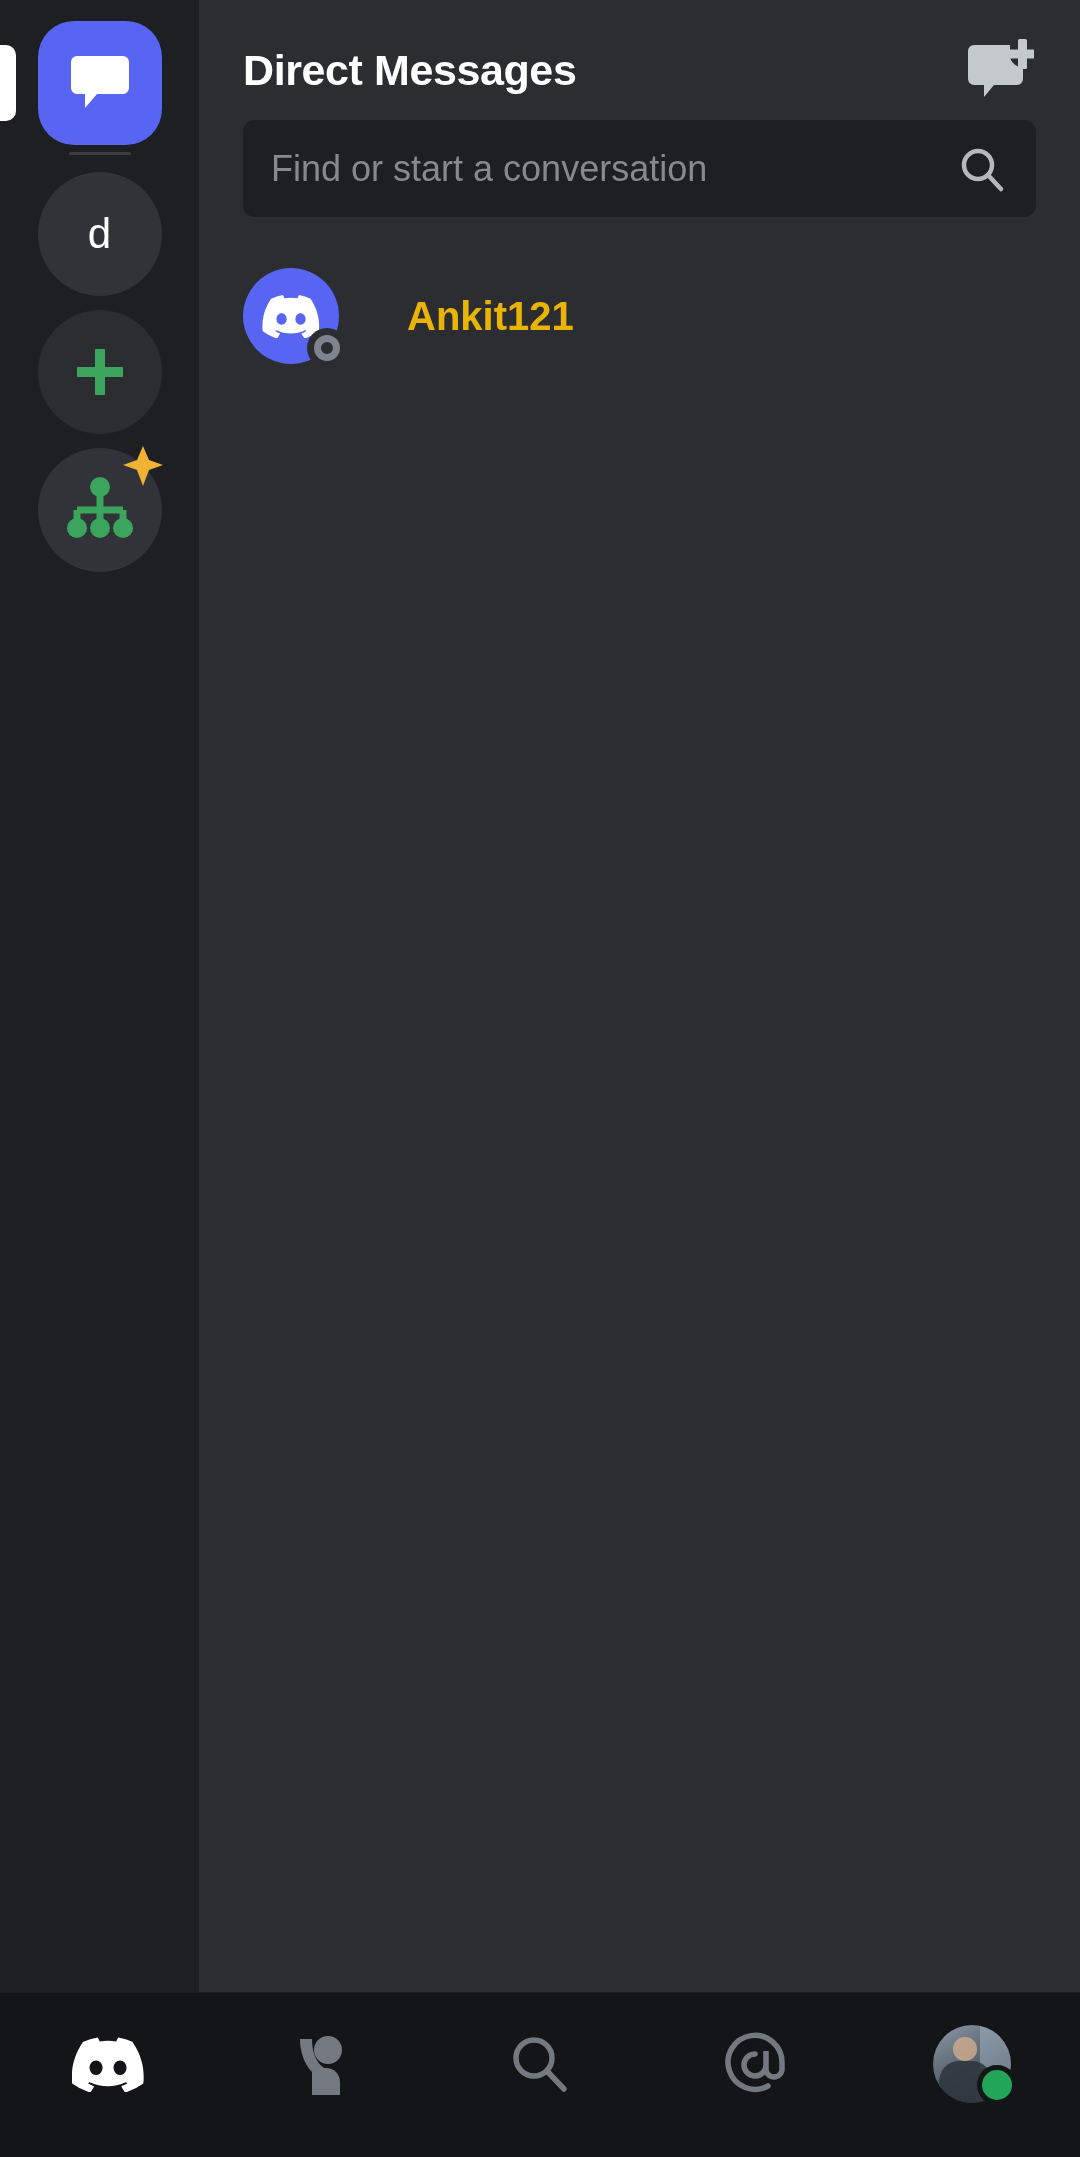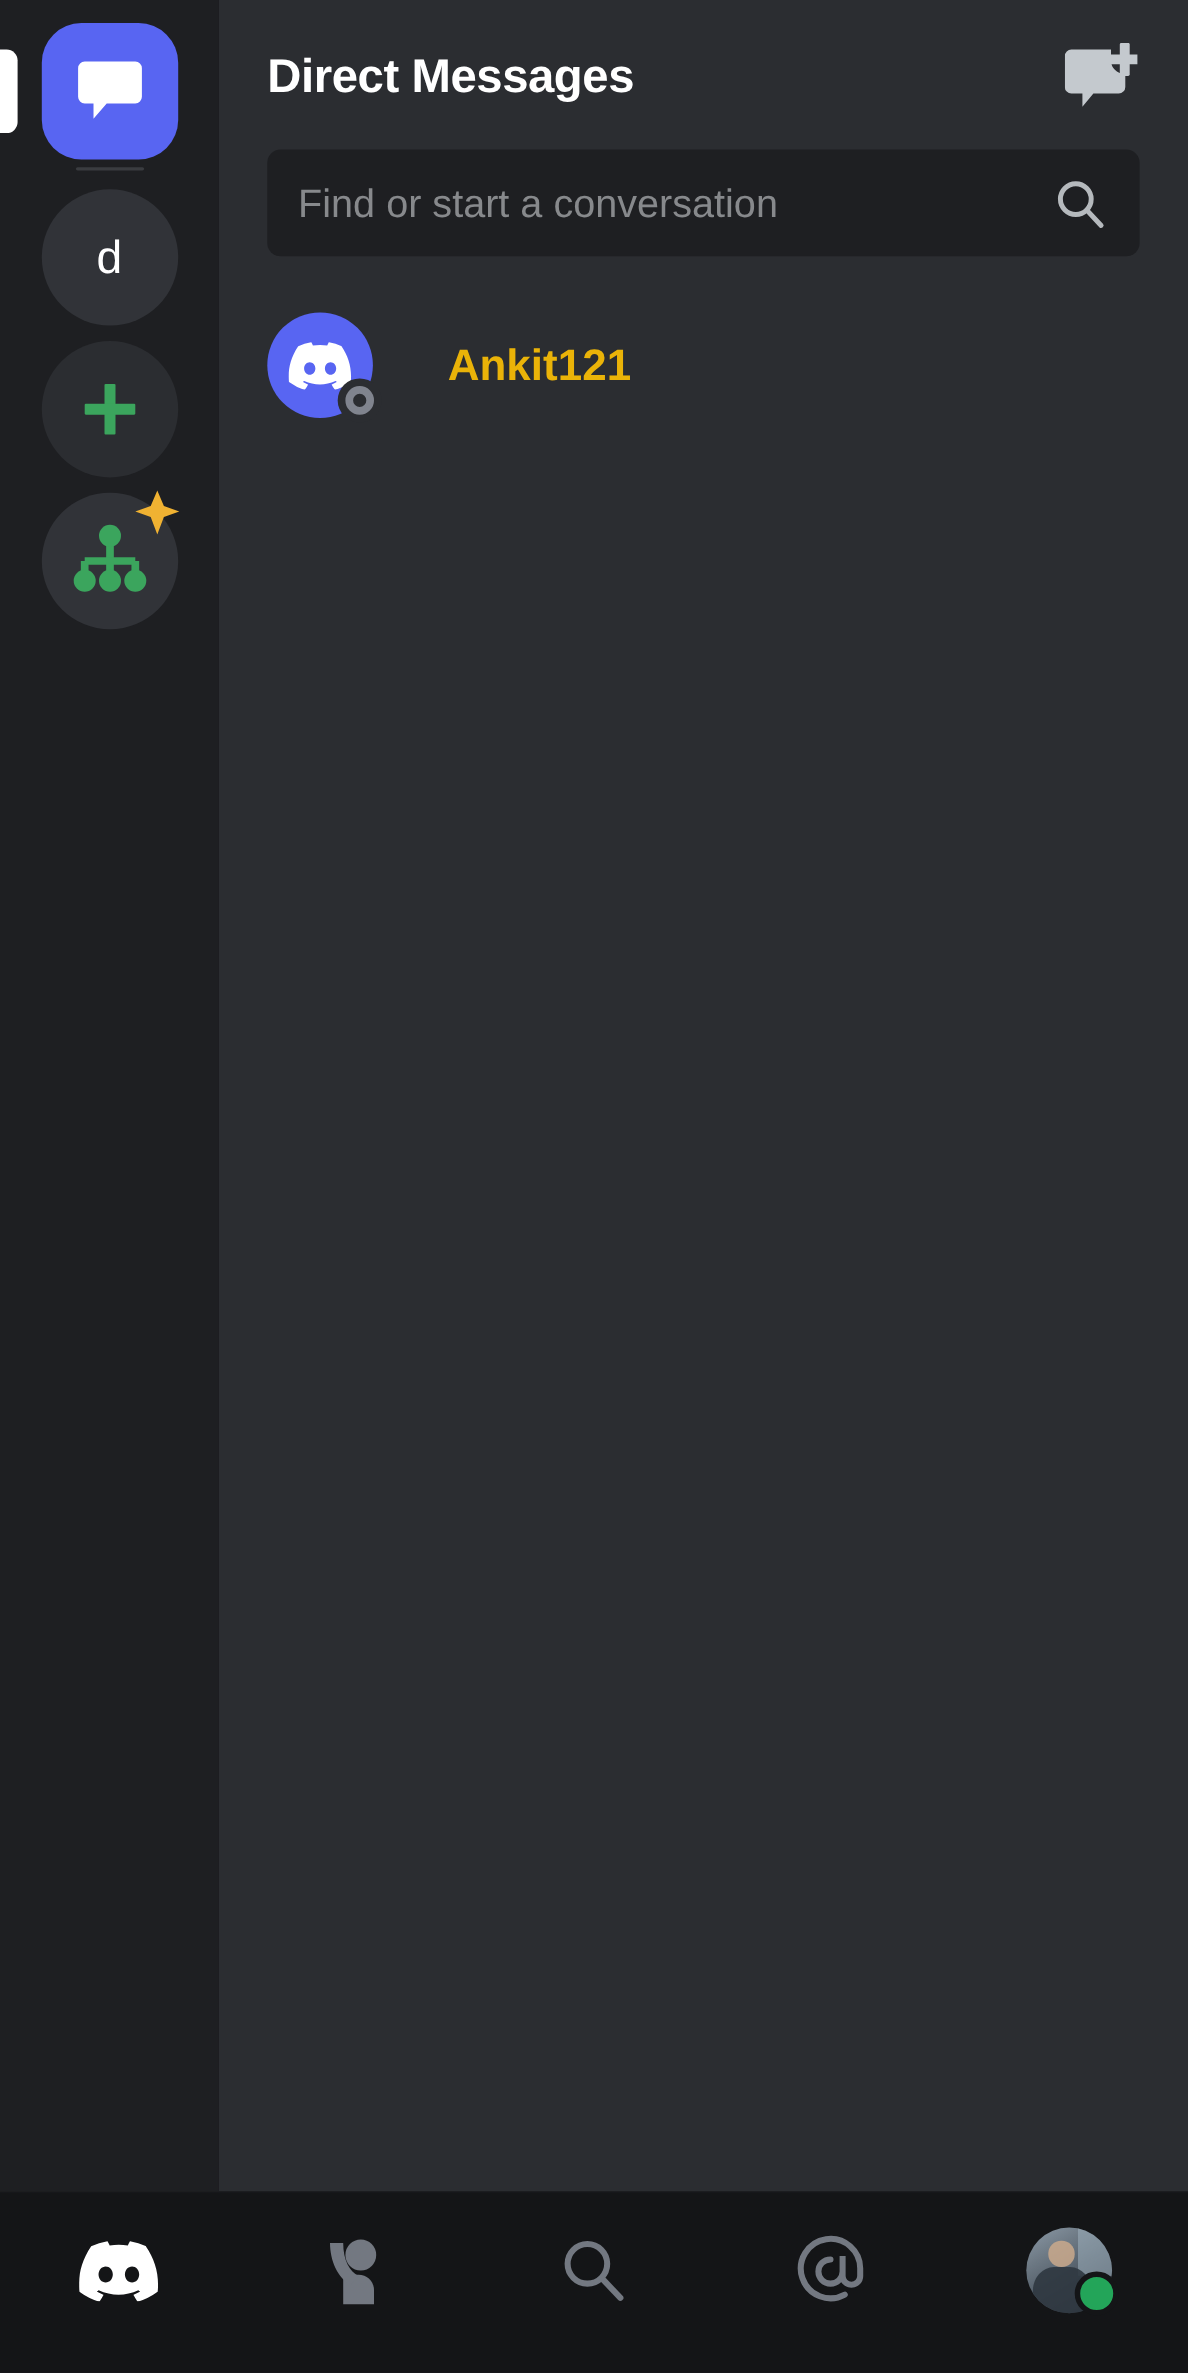--- a/index.html
+++ b/index.html
@@ -52,21 +52,21 @@
 
   .dm-header { height:116px; display:flex; align-items:center;
                justify-content:space-between; padding-top:24px; }
   .dm-title { color:#ffffff; font-size:43px; font-weight:bold; letter-spacing:-0.4px; }
   .new-dm-btn { width:70px; height:64px; display:flex; align-items:center;
                 justify-content:center; }
 
   .search-box {
     height:97px; background:#1e1f22; border-radius:12px;
     display:flex; align-items:center; padding:0 28px 0 28px;
-    margin-top:20px;
+    margin-top:4px;
   }
   .search-placeholder { flex:1; color:#87898c; font-size:36px; font-weight:400; }
   .search-icon-wrap { width:52px; height:52px; display:flex; align-items:center;
                       justify-content:center; }
 
   
   .dm-list { margin-top:40px; }
   .dm-row { display:flex; align-items:center; height:118px; }
   .dm-avatar-wrap { position:relative; width:96px; height:96px; flex:0 0 96px; }
   .dm-avatar {

